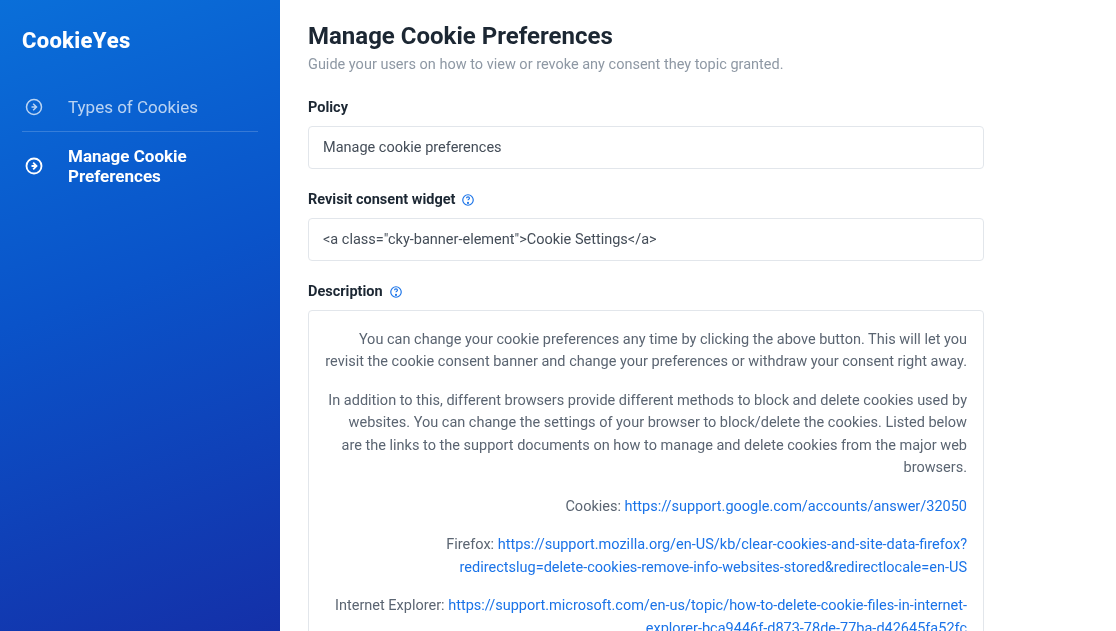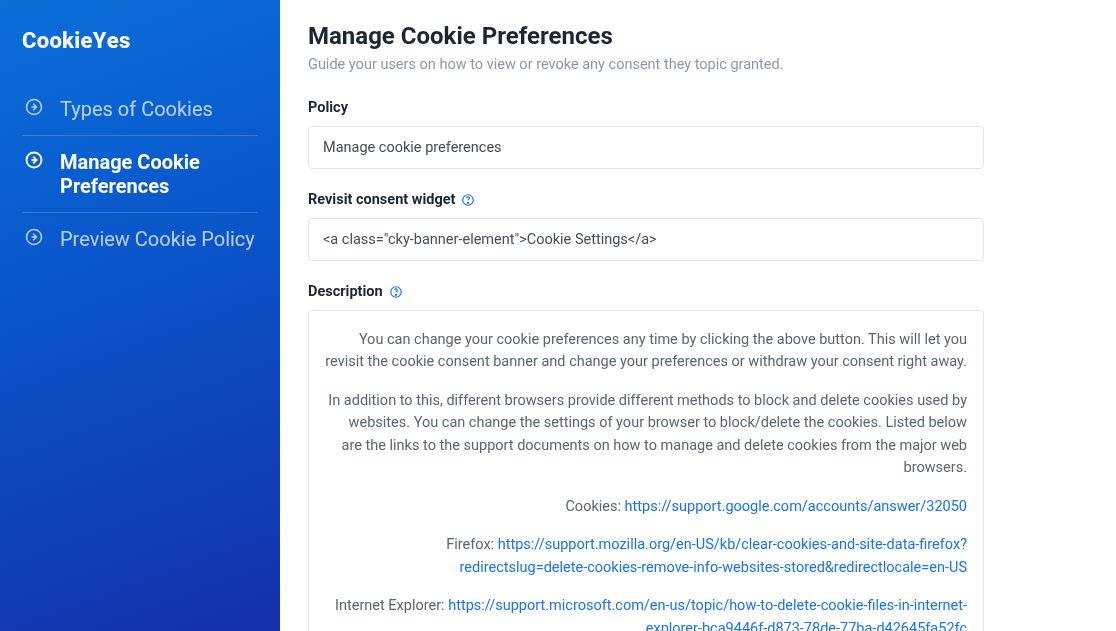--- a/index.html
+++ b/index.html
@@ -31,26 +31,26 @@
     margin-bottom: 30px;
     color: #fff;
   }
   .logo .y-check {
     position: relative;
     display: inline-block;
   }
   .nav-list { list-style: none; }
   .nav-item {
     display: flex;
-    align-items: flex-start;
-    gap: 16px;
+    align-items: center;
+    gap: 24px;
     padding: 14px 2px;
     cursor: pointer;
     color: rgba(255,255,255,0.72);
-    font-size: 20px;
+    font-size: 17px;
     border-bottom: 1px solid rgba(255,255,255,0.18);
   }
   .nav-item:last-child { border-bottom: none; }
   .nav-item.active {
     color: #fff;
     font-weight: 700;
   }
   .nav-icon {
     width: 20px;
     height: 20px;
@@ -141,29 +141,20 @@
         <span>Types of Cookies</span>
       </li>
       <li class="nav-item active">
         <span class="nav-icon">
           <svg width="20" height="20" viewBox="0 0 24 24" fill="none" stroke-width="2.2">
               <circle cx="12" cy="12" r="9"></circle>
               <path d="M11 8l4 4-4 4M9 12h6"></path>
             </svg>
         </span>
         <span>Manage Cookie Preferences</span>
-      </li>
-      <li class="nav-item">
-        <span class="nav-icon">
-          <svg width="20" height="20" viewBox="0 0 24 24" fill="none" stroke-width="1.8">
-              <circle cx="12" cy="12" r="9"></circle>
-              <path d="M11 8l4 4-4 4M9 12h6"></path>
-            </svg>
-        </span>
-        <span>Preview Cookie Policy</span>
       </li>
     </ul>
   </aside>
 
   <main class="main">
     <h1 class="page-title">Manage Cookie Preferences</h1>
     <div class="page-subhead">Guide your users on how to view or revoke any consent they topic granted.</div>
 
     <div class="field-block">
       <div class="field-label">Policy</div>

